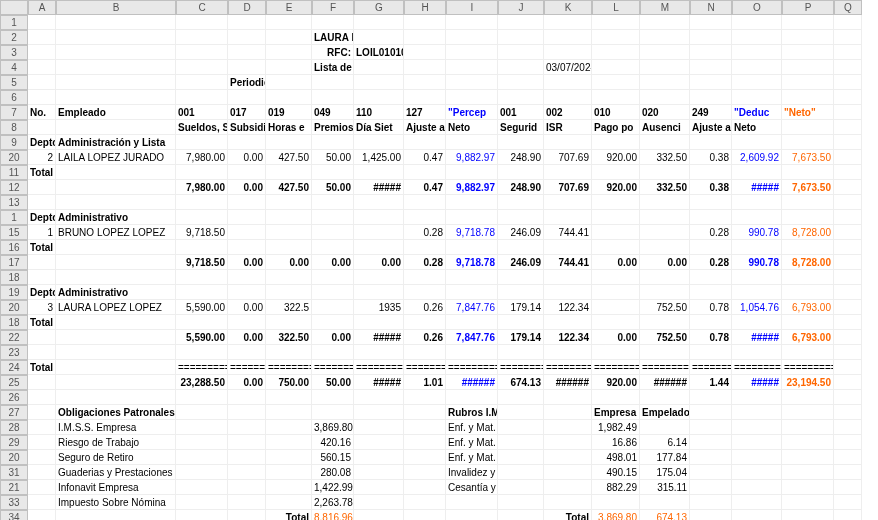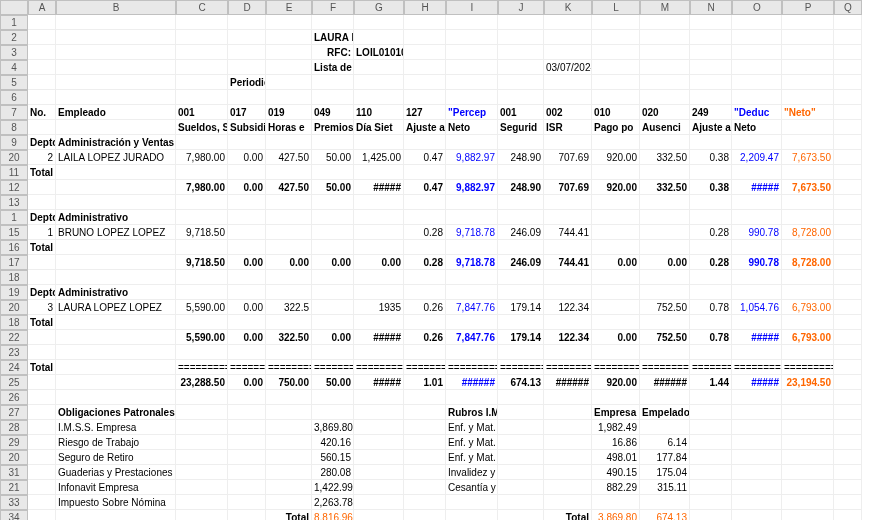--- a/index.html
+++ b/index.html
@@ -205,21 +205,21 @@
     <div class="cell b">Segurid</div>
     <div class="cell b">ISR</div>
     <div class="cell b">Pago po</div>
     <div class="cell b">Ausenci</div>
     <div class="cell b">Ajuste al</div>
     <div class="cell b">Neto</div>
     <div class="cell "></div>
     <div class="cell "></div>
     <div class="rowhead">9</div>
     <div class="cell b">Depto.</div>
-    <div class="cell b">Administración y Ventas</div>
+    <div class="cell b">Administración y Lista</div>
     <div class="cell "></div>
     <div class="cell "></div>
     <div class="cell "></div>
     <div class="cell "></div>
     <div class="cell "></div>
     <div class="cell "></div>
     <div class="cell "></div>
     <div class="cell "></div>
     <div class="cell "></div>
     <div class="cell "></div>
@@ -236,21 +236,21 @@
     <div class="cell r">427.50</div>
     <div class="cell r">50.00</div>
     <div class="cell r">1,425.00</div>
     <div class="cell r">0.47</div>
     <div class="cell r blue">9,882.97</div>
     <div class="cell r">248.90</div>
     <div class="cell r">707.69</div>
     <div class="cell r">920.00</div>
     <div class="cell r">332.50</div>
     <div class="cell r">0.38</div>
-    <div class="cell r blue">2,209.47</div>
+    <div class="cell r blue">2,609.92</div>
     <div class="cell r orange">7,673.50</div>
     <div class="cell "></div>
     <div class="rowhead">11</div>
     <div class="cell b">Total Depto</div>
     <div class="cell "></div>
     <div class="cell "></div>
     <div class="cell "></div>
     <div class="cell "></div>
     <div class="cell "></div>
     <div class="cell "></div>

